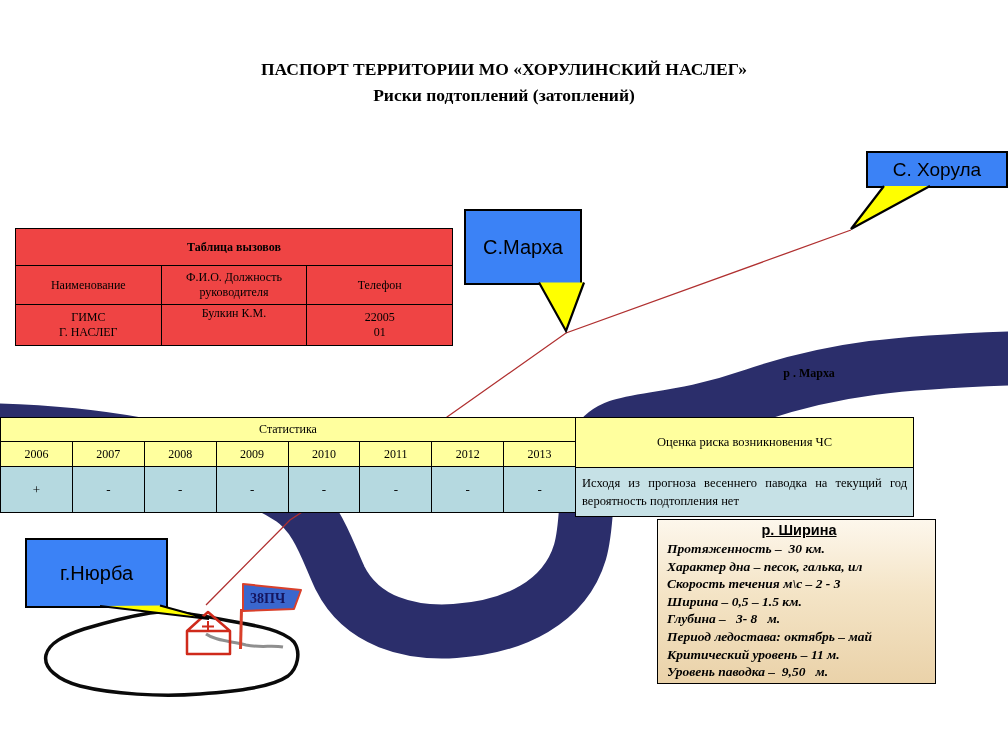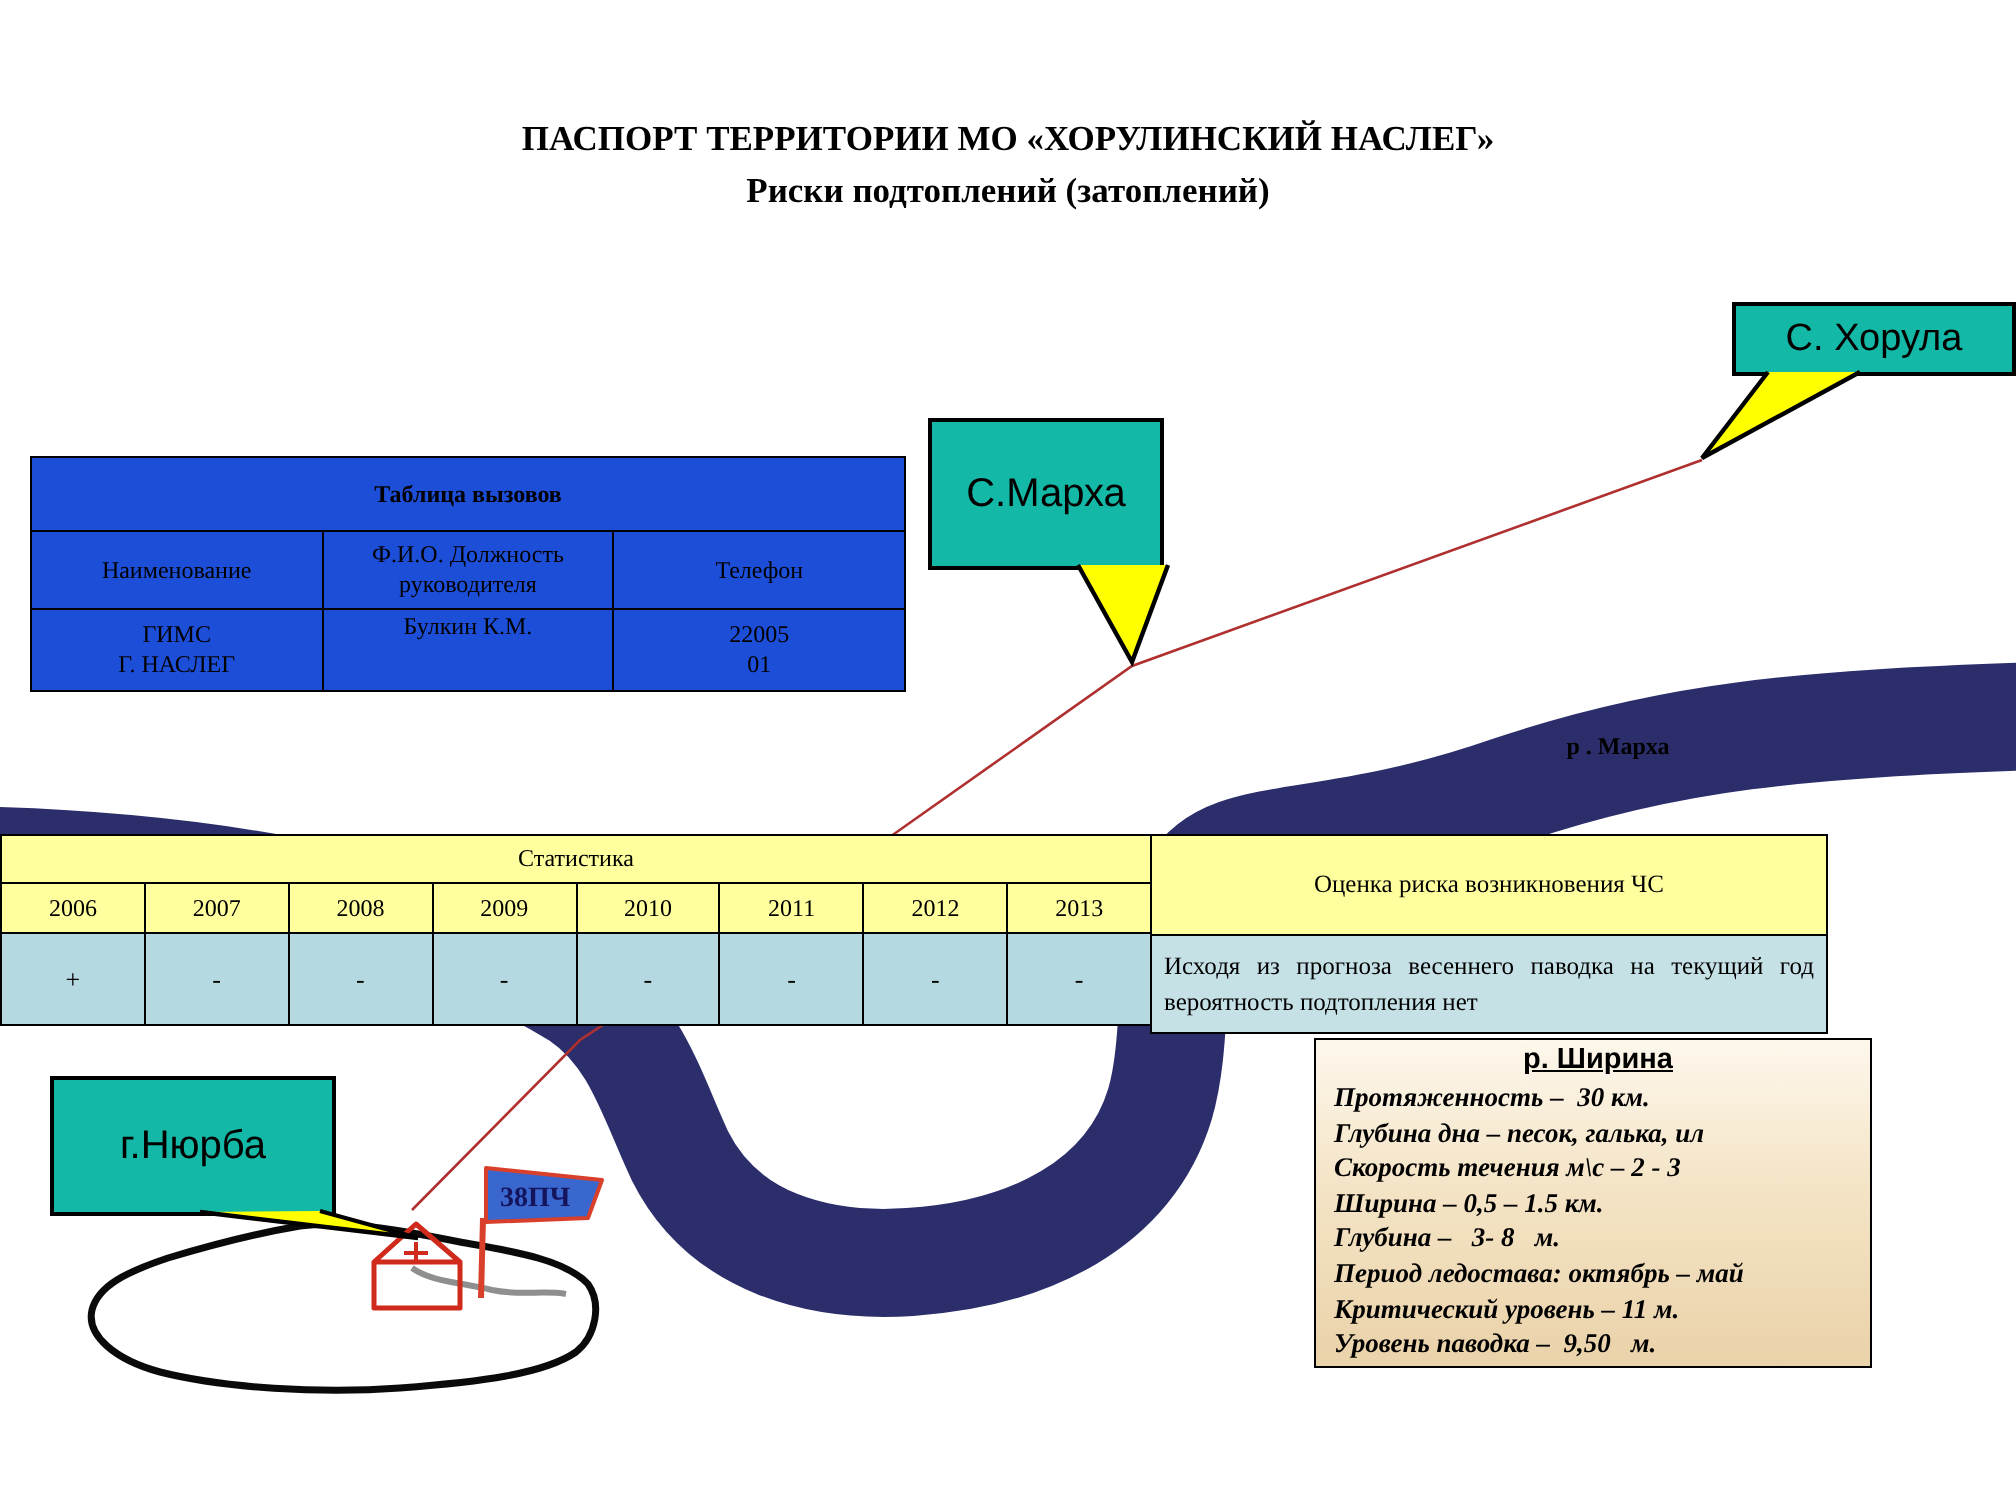--- a/index.html
+++ b/index.html
@@ -14,21 +14,21 @@
   .title-line1, .title-line2 { font-weight:bold; font-size:17.5px; line-height:26px; }
 
   
   .bg-svg { left:0; top:0; z-index:1; }
 
   
   .river-label { left:744px; top:366px; width:130px; text-align:center;
     font-weight:bold; font-size:12px; color:#000; z-index:2; }
 
   
-  .calls-table { left:15px; top:228px; width:438px; z-index:3; background:#1d4ed8;
+  .calls-table { left:15px; top:228px; width:438px; z-index:3; background:#ef4444;
     border-collapse:collapse; table-layout:fixed; }
   .calls-table td { border:1.5px solid #000; font-size:12px; text-align:center; vertical-align:middle; padding:1px 2px; }
   .calls-title-cell { height:34px; font-weight:bold; font-size:12.5px; vertical-align:top; padding-top:3px; }
   .calls-head-cell { height:36px; }
   .calls-data-cell { height:38px; }
 
   
   .stats-table { left:0px; top:417px; width:576px; z-index:3;
     border-collapse:collapse; table-layout:fixed; }
   .stats-table td { border:1.6px solid #000; text-align:center; vertical-align:middle; }
@@ -49,21 +49,21 @@
   .info-box { left:657px; top:519px; width:279px; height:165px; z-index:3;
     border:1.6px solid #000; box-sizing:border-box;
     background:linear-gradient(180deg,#FDF7EC 0%,#F4E4C6 45%,#EAD2A9 100%);
     padding:1px 4px 0 9px; }
   .info-title { text-align:center; font-family:"Liberation Sans", sans-serif;
     font-weight:bold; font-size:14.5px; text-decoration:underline; line-height:19px; }
   .info-line { font-weight:bold; font-style:italic; font-size:13.5px;
     line-height:17.6px; white-space:pre-wrap; }
 
   
-  .callout { background:#14b8a6; border:2px solid #000; box-sizing:border-box;
+  .callout { background:#3b82f6; border:2px solid #000; box-sizing:border-box;
     display:flex; align-items:center; justify-content:center;
     font-family:"Liberation Sans", sans-serif; z-index:5; }
   .callout-khorula { left:866px; top:151px; width:142px; height:37px; font-size:19px; }
   .callout-markha  { left:464px; top:209px; width:118px; height:76px; font-size:20px; }
   .callout-nyurba  { left:25px;  top:538px; width:143px; height:70px; font-size:20px; }
   .tails-svg { left:0; top:0; z-index:6; pointer-events:none; }
 </style>
 </head>
 <body>
 
@@ -151,21 +151,21 @@
     </tr>
     <tr>
       <td class="risk-text-cell">Исходя из прогноза весеннего паводка на текущий год вероятность подтопления нет</td>
     </tr>
   </tbody>
     </table>
 
   <div class="abs info-box">
     <div class="info-title">р. Ширина</div>
     <div class="info-line">Протяженность –  30 км.</div>
-    <div class="info-line">Глубина дна – песок, галька, ил</div>
+    <div class="info-line">Характер дна – песок, галька, ил</div>
     <div class="info-line">Скорость течения м\с – 2 - 3</div>
     <div class="info-line">Ширина – 0,5 – 1.5 км.</div>
     <div class="info-line">Глубина –   3- 8   м.</div>
     <div class="info-line">Период ледостава: октябрь – май</div>
     <div class="info-line">Критический уровень – 11 м.</div>
     <div class="info-line">Уровень паводка –  9,50   м.</div>
   </div>
 
   <div class="abs callout callout-khorula">
     <span>С. Хорула</span>

